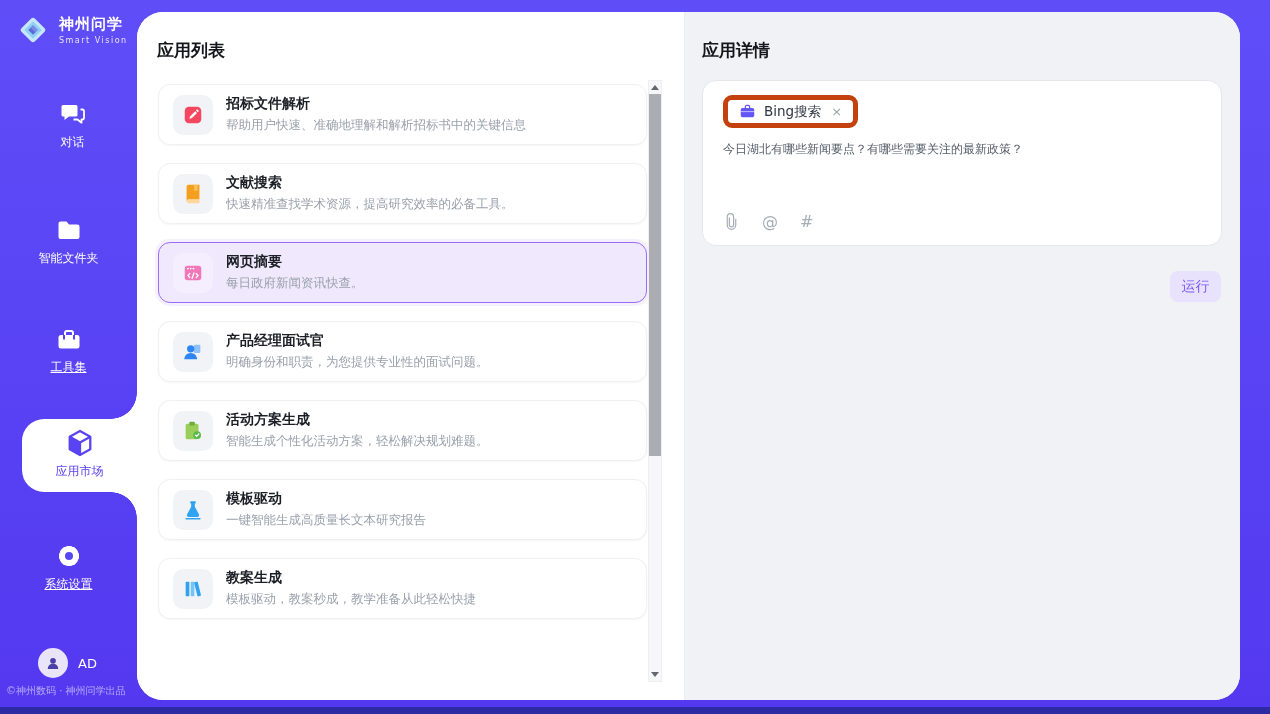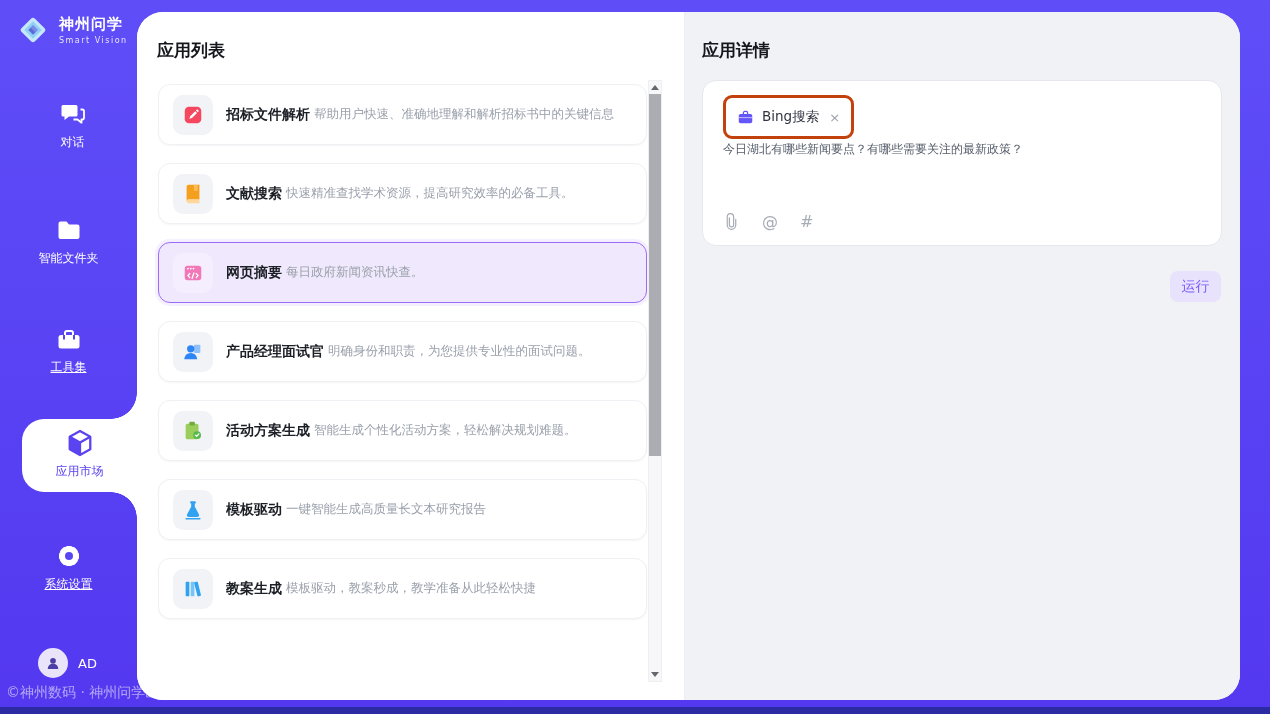--- a/index.html
+++ b/index.html
@@ -30,50 +30,50 @@
   
   .gear { position:relative; width:28px; height:28px; }
   .gear i { position:absolute; left:4px; top:10px; width:20px; height:8px; background:#fff; border-radius:2.5px; }
   .gear .r45{transform:rotate(45deg);} .gear .r90{transform:rotate(90deg);} .gear .r135{transform:rotate(135deg);}
   .gear b { position:absolute; left:5px; top:5px; width:18px; height:18px; background:#fff; border-radius:50%; }
   .gear b.hole { left:10px; top:10px; width:8px; height:8px; background:#5946F3; }
 
   .user-row { position:absolute; left:38px; top:648px; display:flex; align-items:center; gap:10px; cursor:pointer; }
   .avatar-c { width:30px; height:30px; border-radius:50%; background:#EAE4FB; display:flex; align-items:center; justify-content:center; }
   .user-row .uname { color:#fff; font-size:13px; }
-  .sb-footer { position:absolute; left:6px; top:684px; width:131px; color:rgba(255,255,255,.55); font-size:14px; white-space:nowrap; }
+  .sb-footer { position:absolute; left:6px; top:684px; width:131px; color:rgba(255,255,255,.55); font-size:10px; white-space:nowrap; }
 
   
   .content { position:absolute; left:137px; top:12px; width:1103px; height:688px; border-radius:26px; overflow:hidden; display:flex; background:#fff; z-index:1; }
   .list-panel { position:relative; width:548px; background:#fff; border-right:1px solid #ECEDF1; }
   .detail-panel { position:relative; flex:1; background:#F1F2F6; }
   .panel-title { position:absolute; top:27px; left:20px; font-size:17px; font-weight:bold; color:#14161C; }
   .detail-panel .panel-title { left:17px; }
 
   
   .app-list { position:absolute; top:72px; left:21px; width:489px; }
   .app-card { display:flex; align-items:center; gap:13px; height:61px; padding-left:14px; margin-bottom:18px; background:#fff; border:1px solid #EFF0F3; border-radius:12px; box-shadow:0 1px 2px rgba(16,24,40,.04); cursor:pointer; }
   .app-card.sel { background:#F0E9FD; border:1.5px solid #9B6BF7; box-shadow:0 0 0 3px rgba(155,107,247,.10); }
   .tile { width:40px; height:40px; border-radius:10px; background:#F2F3F6; display:flex; align-items:center; justify-content:center; flex:none; }
   .app-card.sel .tile { background:#F4EEFE; }
-  .app-texts { display:flex; flex-direction:row; gap:4px; overflow:hidden; }
+  .app-texts { display:flex; flex-direction:column; gap:4px; overflow:hidden; }
   .app-name { font-size:14px; font-weight:bold; color:#1C1F26; }
   .app-desc { font-size:12.5px; color:#9AA0AB; white-space:nowrap; }
 
   
   .scrollbar { position:absolute; left:511px; top:68px; width:14px; height:602px; background:#F7F7F9; border:1px solid #EFEFF2; }
   .sb-btn { position:absolute; left:0; width:12px; height:13px; display:flex; align-items:center; justify-content:center; cursor:pointer; }
   .sb-up { top:0; } .sb-down { bottom:0; }
   .tri-up { width:0; height:0; border-left:4px solid transparent; border-right:4px solid transparent; border-bottom:5px solid #63666D; }
   .tri-down { width:0; height:0; border-left:4px solid transparent; border-right:4px solid transparent; border-top:5px solid #63666D; }
   .sb-thumb { position:absolute; left:0; top:13px; width:12px; height:362px; background:#ABADB2; cursor:grab; }
 
   
   .detail-card { position:absolute; left:17px; top:68px; width:520px; height:166px; background:#fff; border:1px solid #E5E7EC; border-radius:14px; }
-  .chip { position:absolute; left:20px; top:14px; display:inline-flex; align-items:center; gap:8px; height:44px; padding:0 11px; border:3px solid #c2410c; border-radius:9px; background:#fff; cursor:pointer; }
+  .chip { position:absolute; left:20px; top:14px; display:inline-flex; align-items:center; gap:8px; height:33px; padding:0 11px; border:5px solid #c2410c; border-radius:9px; background:#fff; cursor:pointer; }
   .chip-label { font-size:13.5px; color:#2F3440; }
   .chip-close { font-size:13px; color:#9AA0AB; margin-left:2px; cursor:pointer; }
   .prompt { position:absolute; left:20px; top:60px; width:470px; font-size:12px; color:#555D6A; line-height:1.45; cursor:text; }
   .composer-row { position:absolute; left:20px; bottom:14px; display:flex; align-items:center; gap:22px; color:#A7ACB6; }
   .composer-row .sym { font-size:16px; cursor:pointer; }
   .run-btn { position:absolute; top:259px; right:19px; width:51px; height:31px; background:#E9E2FD; color:#7B5BFA; font-size:14px; border:none; border-radius:8px; cursor:pointer; font-family:inherit; }
 
   svg { display:block; }
 </style>
 </head>

